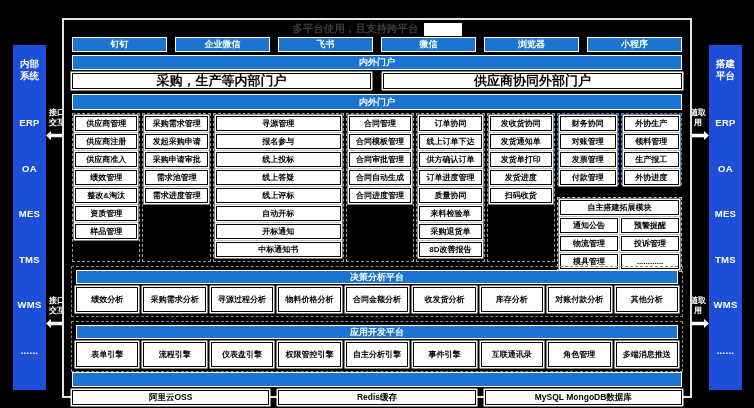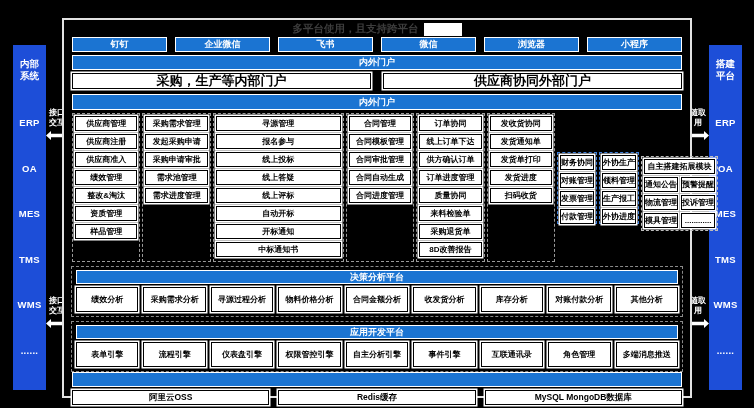--- a/index.html
+++ b/index.html
@@ -37,23 +37,23 @@
   .portal{flex:1;font-size:13px;}
 
   .modules{display:flex;flex-direction:column;margin-top:2px;}
   .grid{display:flex;gap:2px;height:149px;margin:3px 1px 0;}
   .group{flex:1;border:1px dashed #9a9a9a;padding:2px;display:flex;flex-direction:column;gap:3px;box-sizing:border-box;min-width:0;}
   .group.span2{flex:2;}
   .group.accent{border:1.5px dashed #3D7FDC;}
   .twocol{display:flex;gap:3px;flex:1;min-height:0;}
   .subcol{flex:1;display:flex;flex-direction:column;gap:3px;min-width:0;}
   .mbox{height:15px;flex:none;font-size:8px;}
-  .duo{flex:2;display:flex;flex-direction:row;gap:2px;min-width:0;align-items:center;}
+  .duo{flex:2;display:flex;flex-direction:column;gap:12px;min-width:0;}
   .duo-top{display:flex;gap:2px;height:72px;}
-  .extension{flex:1;border:1px dashed #bdbdbd;padding:2px;display:flex;flex-direction:column;gap:3px;box-sizing:border-box;margin-top:12px;}
+  .extension{flex:1;border:1px dashed #bdbdbd;padding:2px;display:flex;flex-direction:column;gap:3px;box-sizing:border-box;}
   .ext-row{display:flex;gap:3px;}
   .ext-row .mbox{flex:1;}
 
   .platform{border:1px dashed #8a8a8a;padding:3px 3px 4px;margin-top:4px;text-align:right;}
   .platform .bar{height:14px;}
   .prow{display:flex;gap:5px;height:25px;margin:3px 1px 0;}
   .prow .wbox{flex:1;font-size:8px;}
 
   .infra{margin-top:auto;margin-bottom:4px;}
   .infra .bar{height:15px;}

